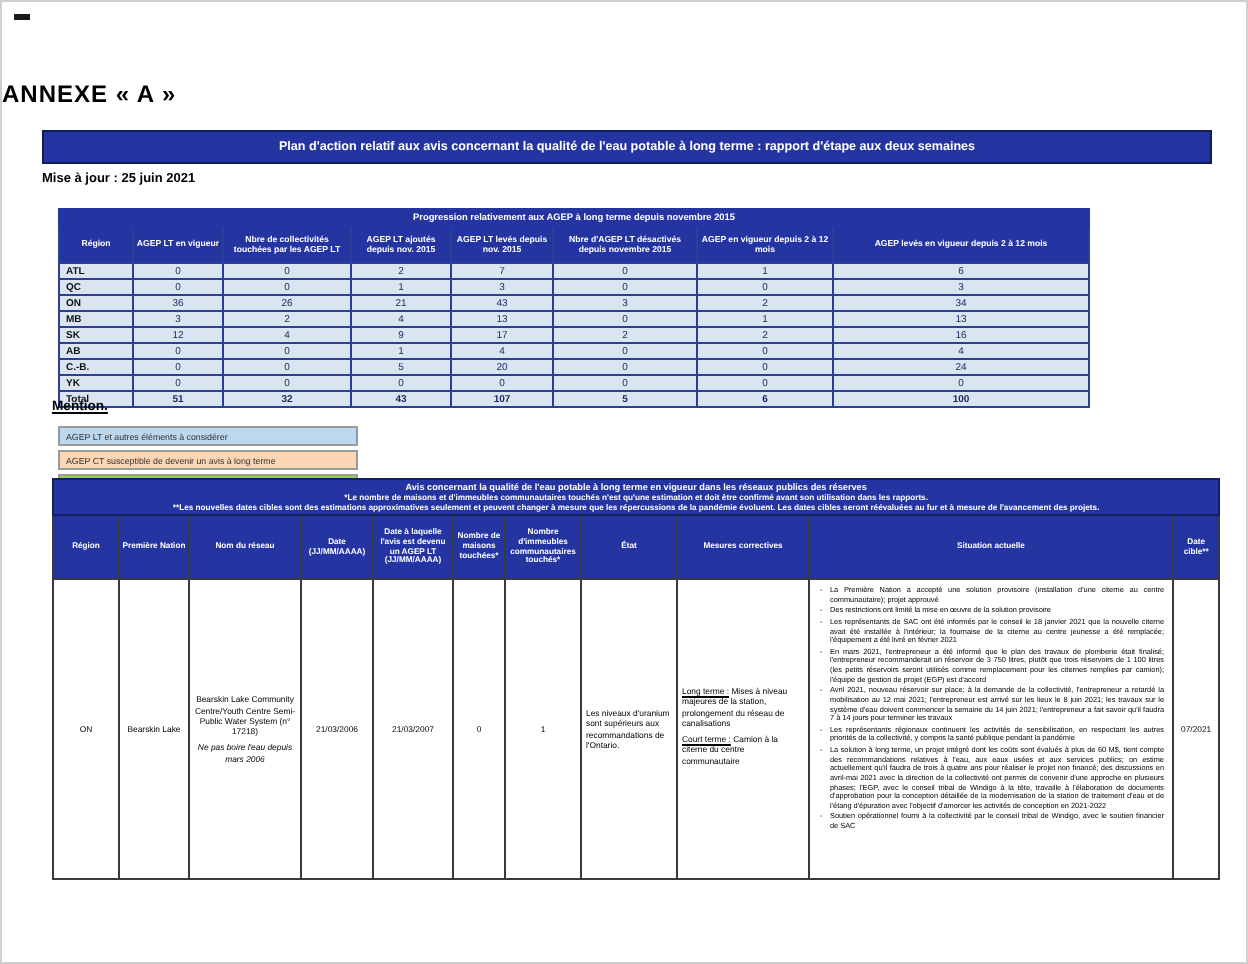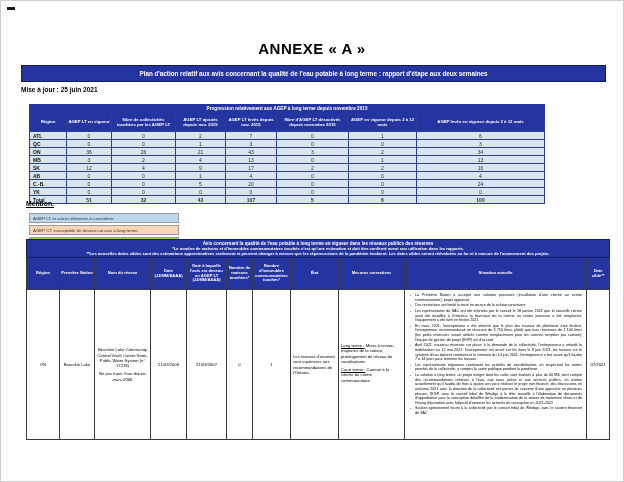--- a/index.html
+++ b/index.html
@@ -1,20 +1,20 @@
 <!DOCTYPE html>
 <html><head>
 <meta charset="utf-8">
 <style>
   *{margin:0;padding:0;box-sizing:border-box}
   html,body{width:624px;height:482px}
   body{position:relative;background:#fff;font-family:"Liberation Sans",sans-serif;color:#000;overflow:hidden}
   .page{position:absolute;inset:0;background:#fff;border:1px solid #cfcfcf}
   .artifact{position:absolute;left:6px;top:6px;width:8px;height:3px;background:#1a1a1a}
-  .annex-title{position:absolute;top:39px;left:0;right:0;text-align:center;font-weight:bold;font-size:15px;letter-spacing:.5px}
+  .annex-title{position:absolute;top:39px;left:0;right:0;font-weight:bold;font-size:12px;letter-spacing:.5px}
   .banner{position:absolute;left:20px;top:64px;width:585px;height:17px;background:#2434a0;border:1px solid #101c56;color:#fff;font-weight:bold;font-size:6.3px;display:flex;align-items:center;justify-content:center;text-align:center}
   .updated{position:absolute;left:20px;top:85px;font-size:6.5px;font-weight:bold}
 
   table{border-collapse:collapse;table-layout:fixed}
   
   .t1{position:absolute;left:28px;top:103px;width:515px}
   .t1 th,.t1 td{border:1px solid #2c3f96;overflow:hidden;white-space:nowrap}
   .t1 .title-cell{background:#2434a0;color:#fff;font-weight:bold;font-size:4.7px;height:9px;text-align:center;border-color:#2434a0}
   .t1 thead th{background:#2434a0;color:#fff;font-weight:bold;font-size:4.3px;height:18px;text-align:center;white-space:normal;line-height:1.15;padding:1px}
   .t1 tbody td{background:#dbe5f1;font-size:5px;height:8px;text-align:center;color:#15255f}

